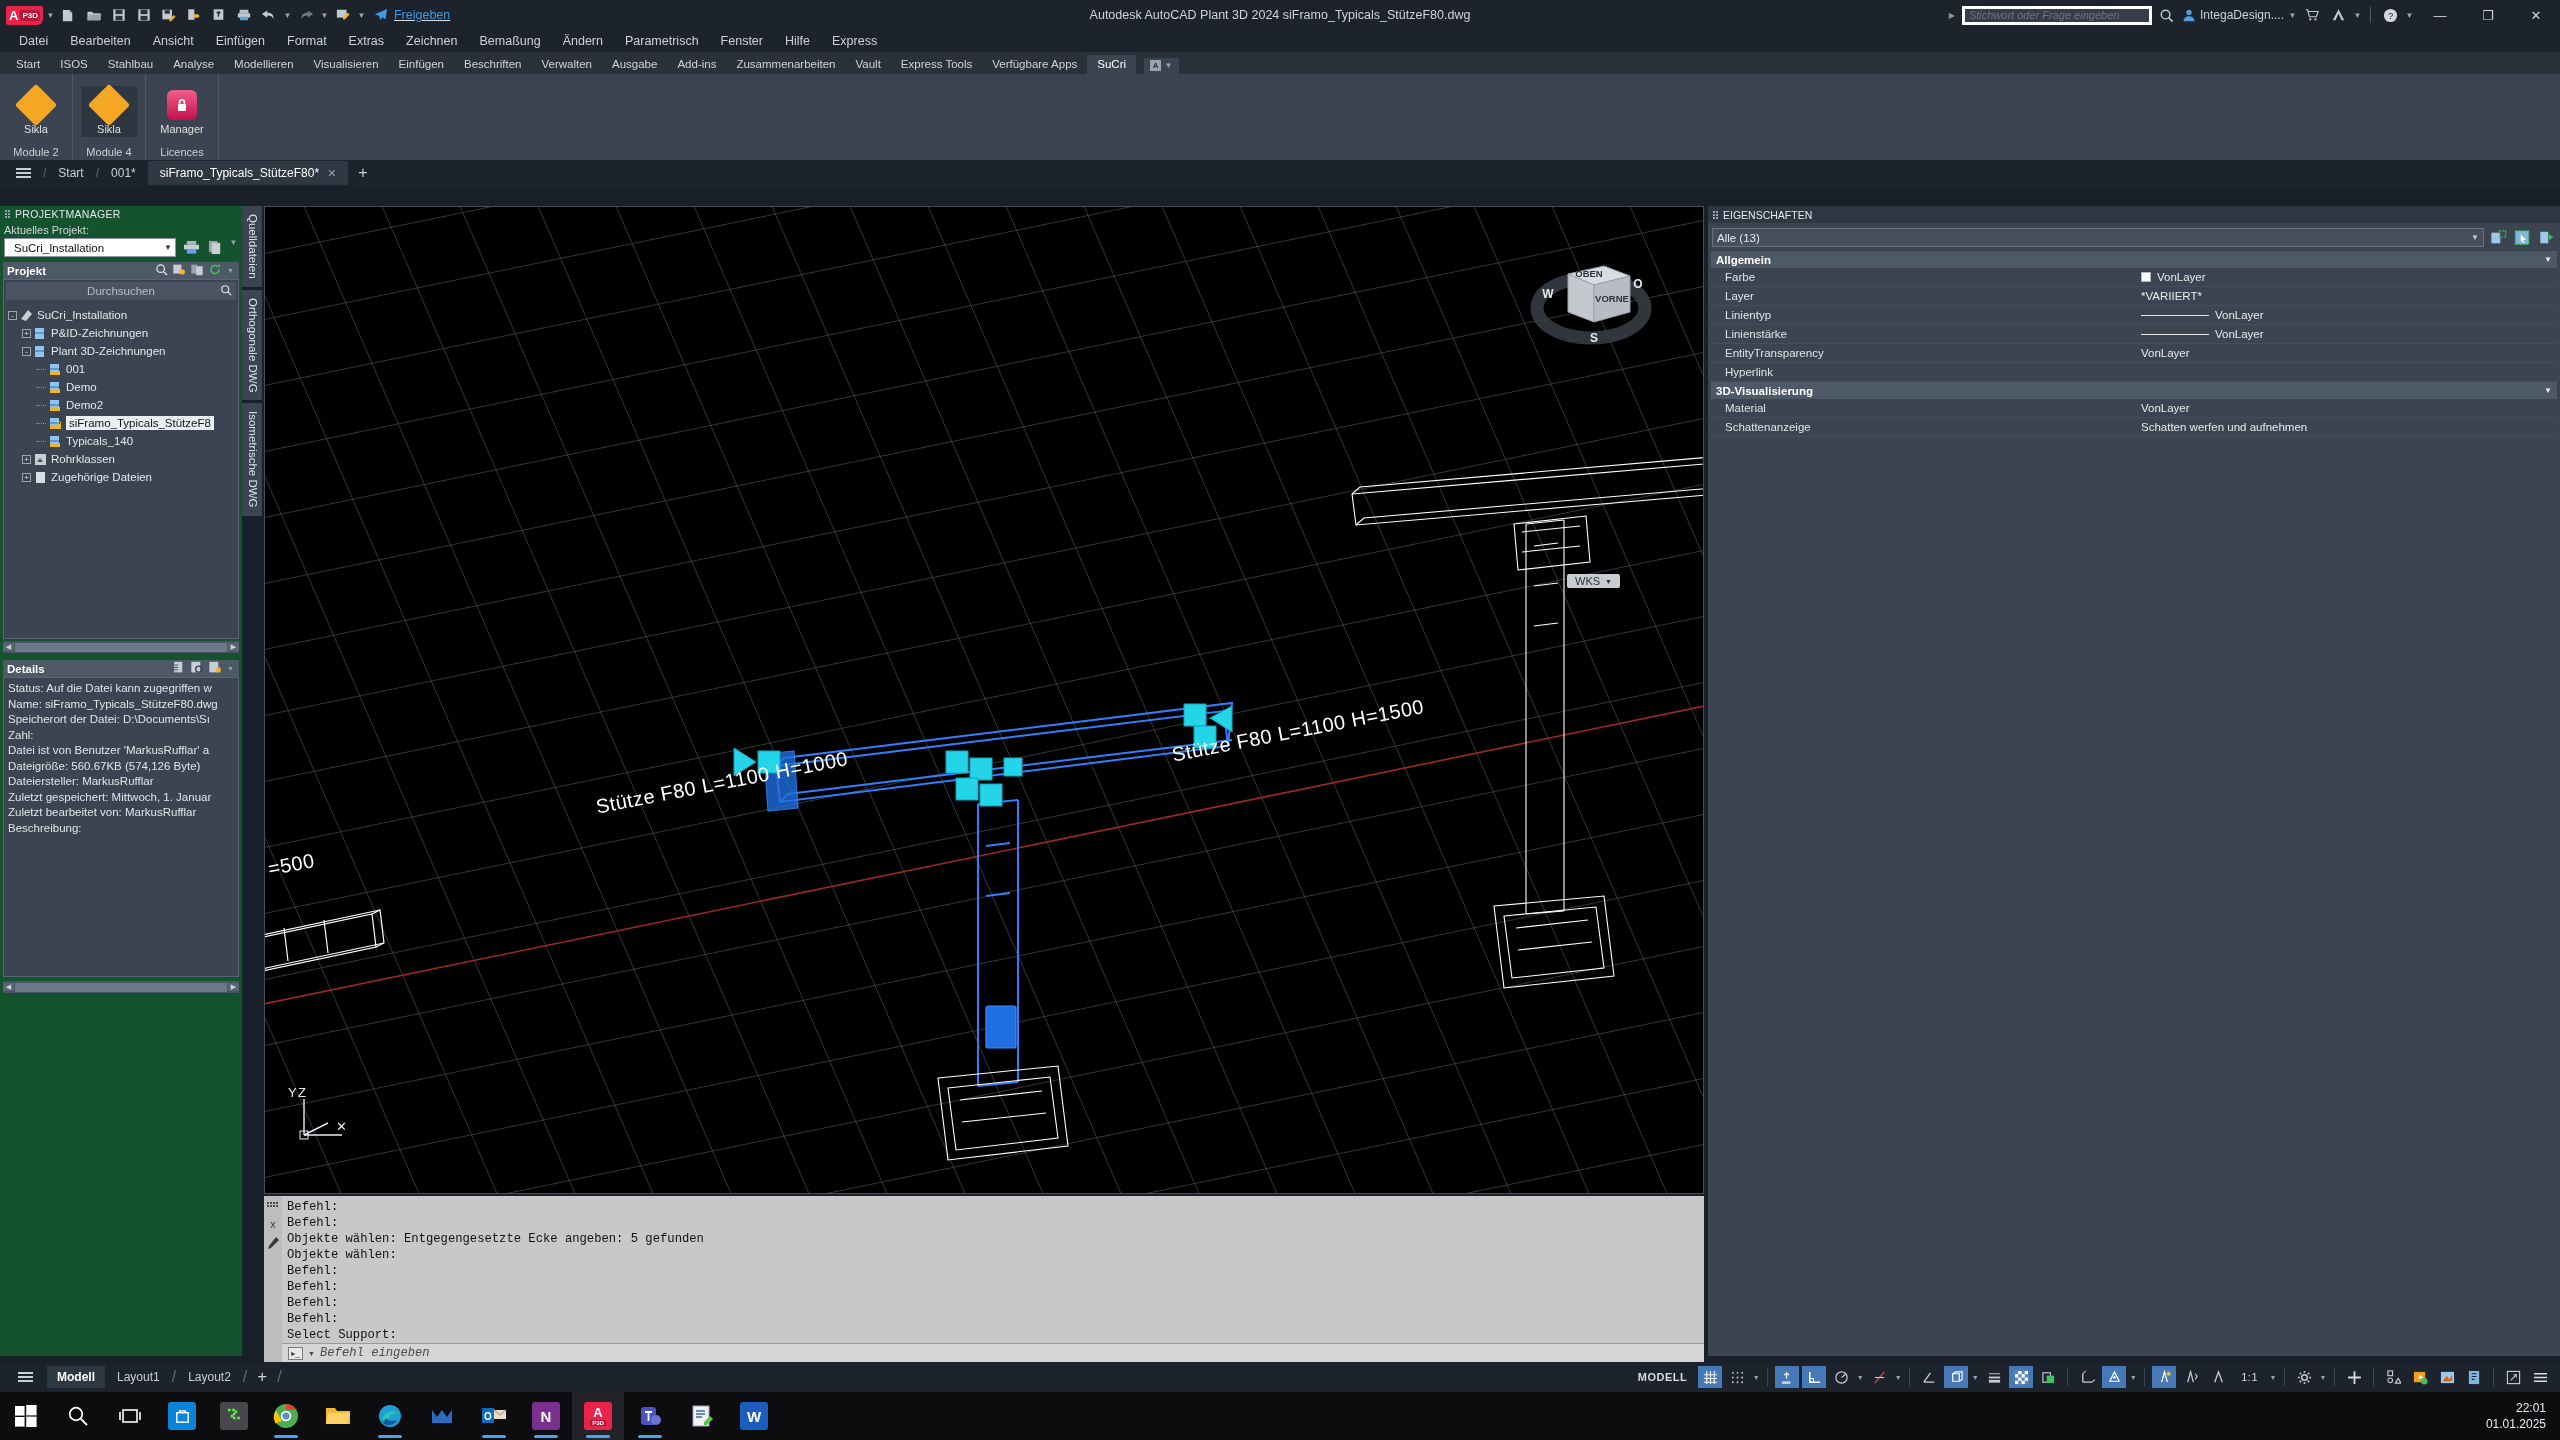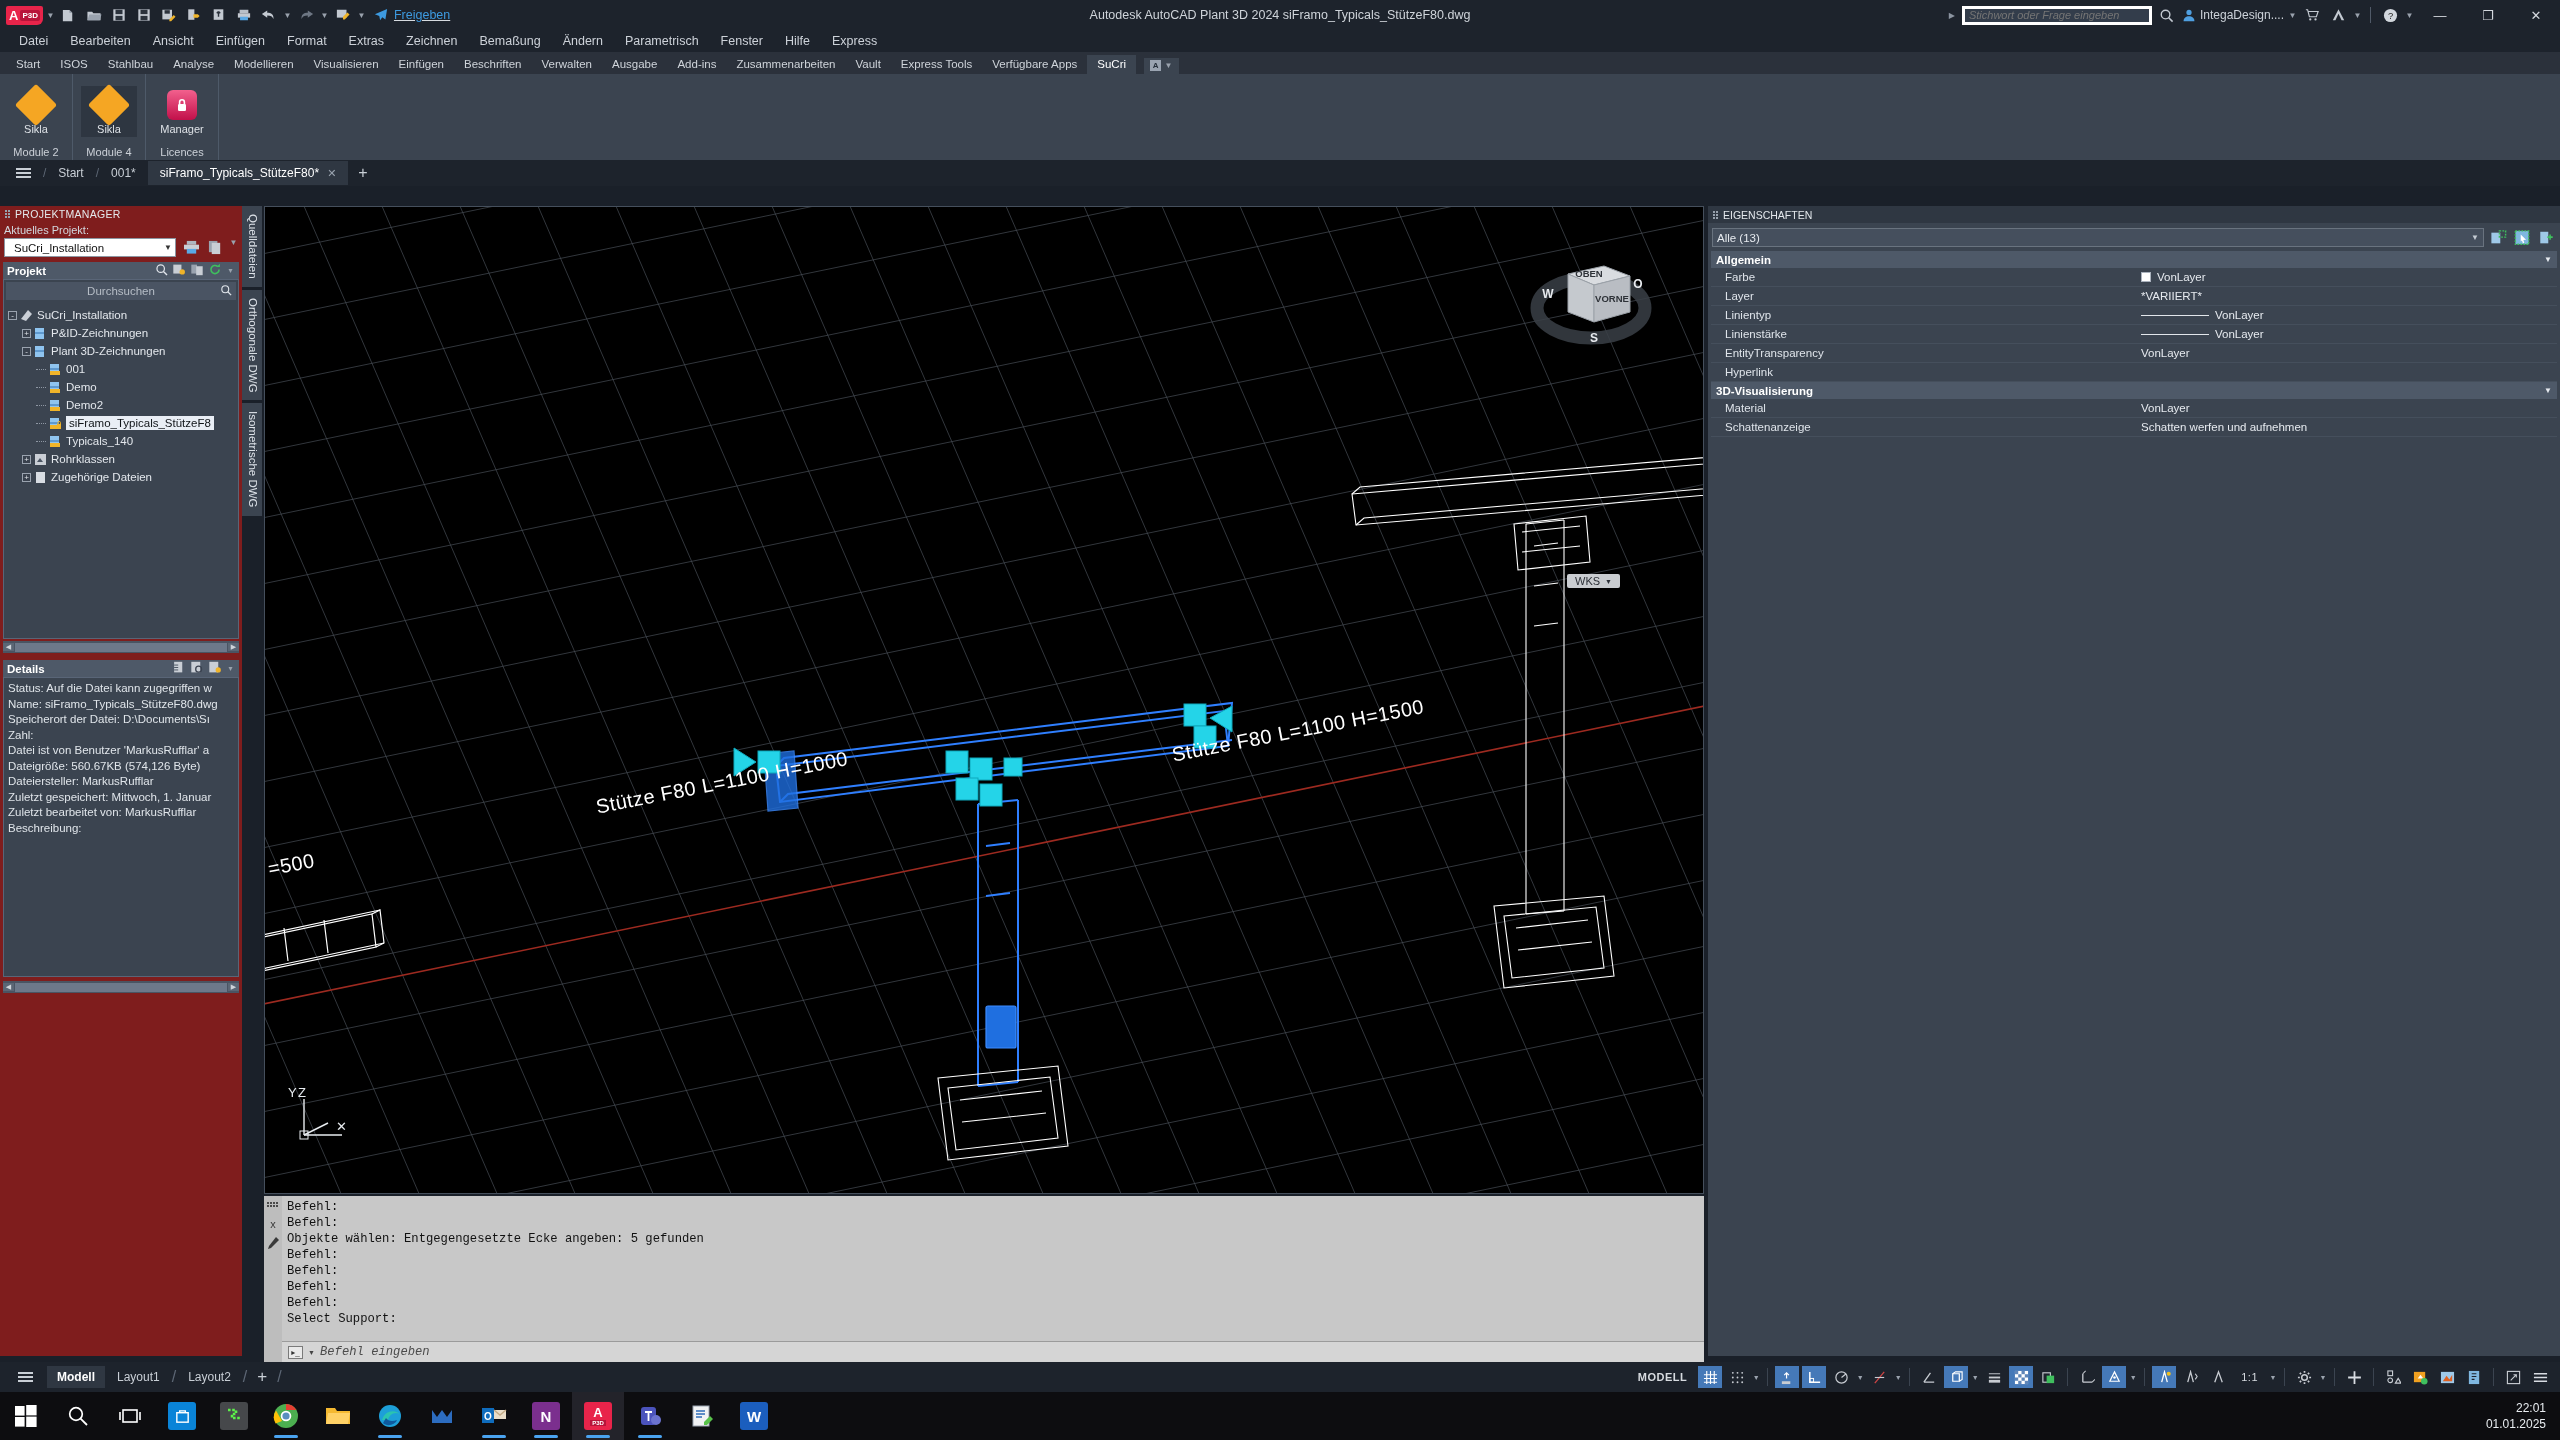--- a/index.html
+++ b/index.html
@@ -73,21 +73,21 @@
   .ft { font-size:12px; color:#c9cfd6; padding:5px 12px; display:flex; align-items:center; gap:8px;}
   .ft.active { background:#2f3742; color:#fff; }
   .ft .x { font-size:11px; color:#9aa3ae; }
   .ftsep { color:#5d6775; font-size:12px; }
   .hamb { display:flex; flex-direction:column; gap:2px; padding:0 12px; }
   .hamb i { display:block; width:15px; height:2px; background:#c9cfd6; }
   .ftplus { font-size:16px; color:#c9cfd6; padding:0 10px; }
 
   
   .pm { position:absolute; left:0; top:206px; width:242px; height:1150px;
-     background:#7f1d1d; display:flex; flex-direction:column; }
+     background:#14532d; display:flex; flex-direction:column; }
   .pmtitle { height:15px; display:flex; align-items:center; gap:5px; padding-left:5px;
      font-size:10.5px; color:#e4e8ec; letter-spacing:.3px; }
   .griphandle { display:grid; grid-template-columns:2px 2px; gap:1px; }
   .griphandle i { width:2px; height:2px; background:#98a1ad; }
   .pmsub { font-size:11px; color:#d2d7de; padding:3px 0 2px 4px; }
   .pmrow { display:flex; align-items:center; gap:5px; padding:0 4px; }
   .combo { flex:1; height:19px; background:#fff; border:1px solid #8c95a1; display:flex;
      align-items:center; justify-content:space-between; padding:0 3px; color:#111;
      font-size:11.5px; }
   .combo .cv { padding-left:6px; }
@@ -860,20 +860,21 @@
       <span>x</span>
       <span><svg width="12" height="13" viewBox="0 0 12 13">
             <path d="M9 0L12 3 4 11 1 12 2 9z" fill="#3a3a3a"></path>
           </svg></span>
     </div>
     <div class="cmdmain">
       <div class="cmdhist" id="cmdhist">
           <div>Befehl:</div>
           <div>Befehl:</div>
           <div>Objekte wählen: Entgegengesetzte Ecke angeben: 5 gefunden</div>
+          <div>Objekte wählen:</div>
           <div>Befehl:</div>
           <div>Befehl:</div>
           <div>Befehl:</div>
           <div>Befehl:</div>
           <div>Select Support:</div>
         </div>
       <div class="cmdinput">
         <span class="cmdprompticon">▸_</span>
         <span style="font-size:7px;color:#444;">▼</span>
         <span class="cmdph">Befehl eingeben</span>

